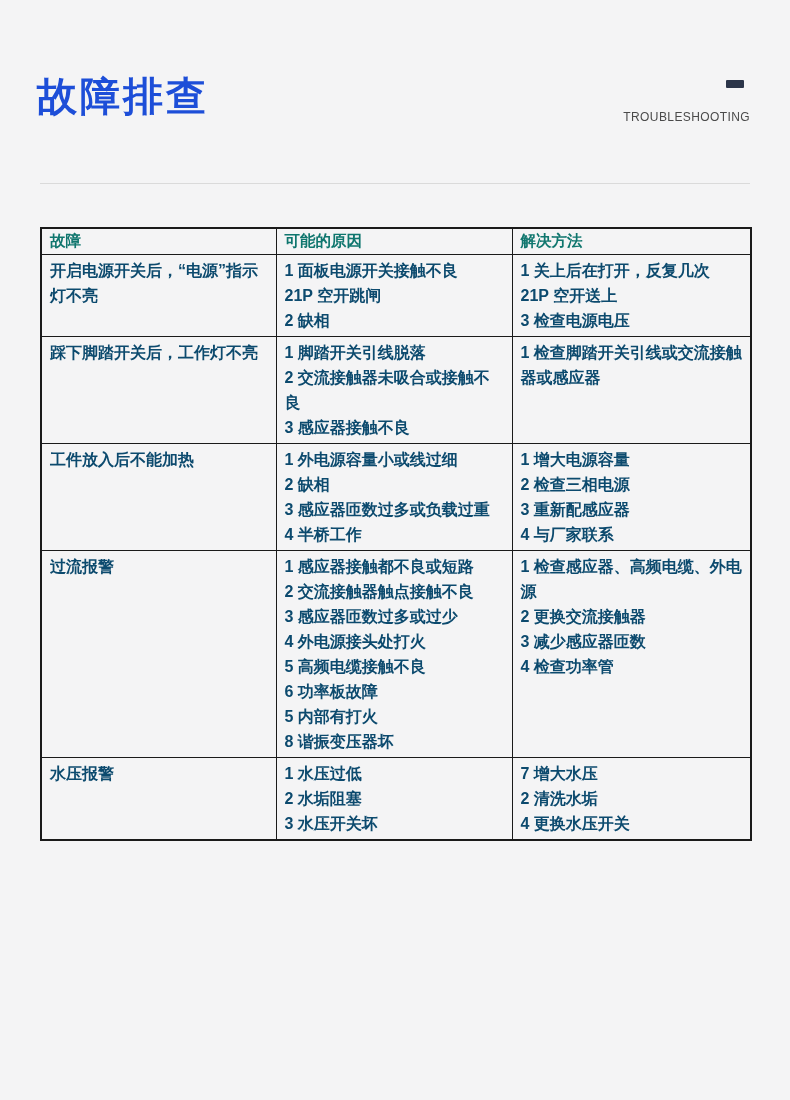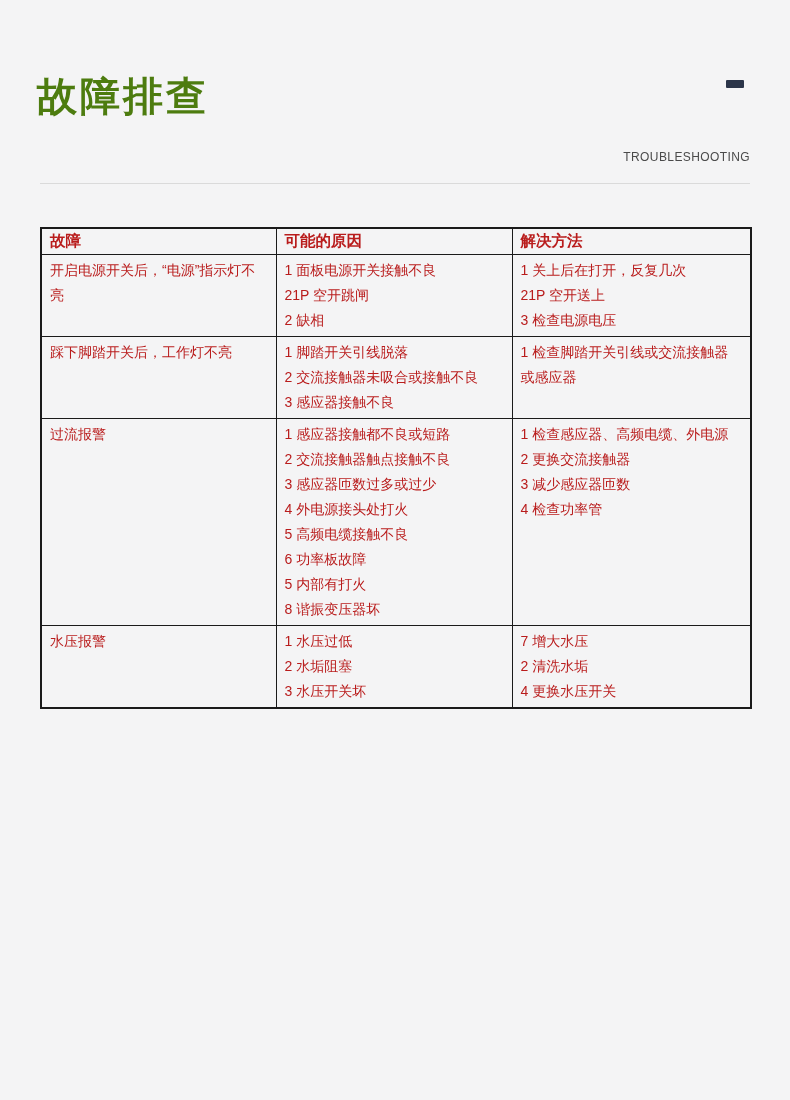--- a/index.html
+++ b/index.html
@@ -16,39 +16,38 @@
     overflow: hidden;
   }
   .page-title {
     position: absolute;
     left: 37px;
     top: 72px;
     font-size: 40px;
     line-height: 48px;
     font-weight: bold;
     letter-spacing: 3px;
-    color: #4d7c0f;
+    color: #1d4ed8;
   }
   .header-dash {
     position: absolute;
     left: 726px;
     top: 80px;
     width: 18px;
     height: 8px;
     background: #2b3549;
     border-radius: 1px;
   }
   .page-subtitle {
     position: absolute;
     right: 40px;
     top: 110px;
     font-size: 12px;
     letter-spacing: 0.4px;
     color: #4a4a4a;
-    margin-top: 40px;
   }
   .header-divider {
     position: absolute;
     left: 40px;
     top: 183px;
     width: 710px;
     height: 1px;
     background: #dadada;
   }
   table.ts-table {
@@ -61,31 +60,31 @@
     background: transparent;
   }
   table.ts-table, table.ts-table th, table.ts-table td {
     border: 1px solid #1a1a1a;
   }
   table.ts-table { border: 2px solid #1a1a1a; }
   table.ts-table th {
     text-align: left;
     font-size: 15.5px;
     font-weight: 600;
-    color: #b91c1c;
+    color: #0f766e;
     padding: 2px 8px 2px 8px;
     height: 19px;
     vertical-align: middle;
   }
   table.ts-table td {
     vertical-align: top;
     padding: 3px 8px 3px 8px;
-    font-size: 14px;
-    font-weight: 400;
-    color: #b91c1c;
+    font-size: 16px;
+    font-weight: 700;
+    color: #0c4a6e;
     line-height: 25px;
   }
   .cell-line { line-height: 25px; }
 </style>
 </head>
 <body>
 
 <div class="page">
 
   <div class="page-title">故障排查</div>
@@ -133,20 +132,37 @@
             <div class="cell-line">1 脚踏开关引线脱落</div>
             <div class="cell-line">2 交流接触器未吸合或接触不良</div>
             <div class="cell-line">3 感应器接触不良</div>
           </td>
           <td>
             <div class="cell-line">1 检查脚踏开关引线或交流接触器或感应器</div>
           </td>
         </tr>
         <tr>
           <td>
+            <div class="cell-line">工件放入后不能加热</div>
+          </td>
+          <td>
+            <div class="cell-line">1 外电源容量小或线过细</div>
+            <div class="cell-line">2 缺相</div>
+            <div class="cell-line">3 感应器匝数过多或负载过重</div>
+            <div class="cell-line">4 半桥工作</div>
+          </td>
+          <td>
+            <div class="cell-line">1 增大电源容量</div>
+            <div class="cell-line">2 检查三相电源</div>
+            <div class="cell-line">3 重新配感应器</div>
+            <div class="cell-line">4 与厂家联系</div>
+          </td>
+        </tr>
+        <tr>
+          <td>
             <div class="cell-line">过流报警</div>
           </td>
           <td>
             <div class="cell-line">1 感应器接触都不良或短路</div>
             <div class="cell-line">2 交流接触器触点接触不良</div>
             <div class="cell-line">3 感应器匝数过多或过少</div>
             <div class="cell-line">4 外电源接头处打火</div>
             <div class="cell-line">5 高频电缆接触不良</div>
             <div class="cell-line">6 功率板故障</div>
             <div class="cell-line">5 内部有打火</div>

